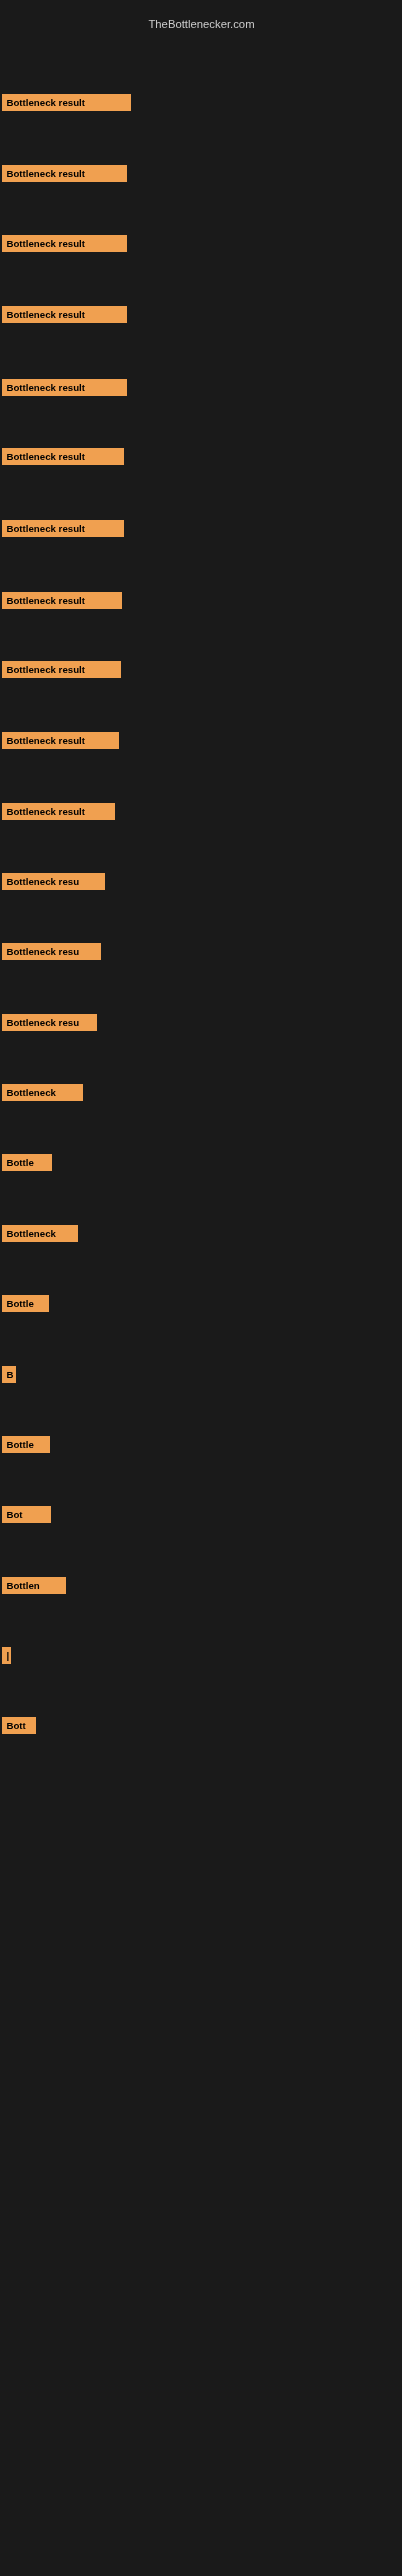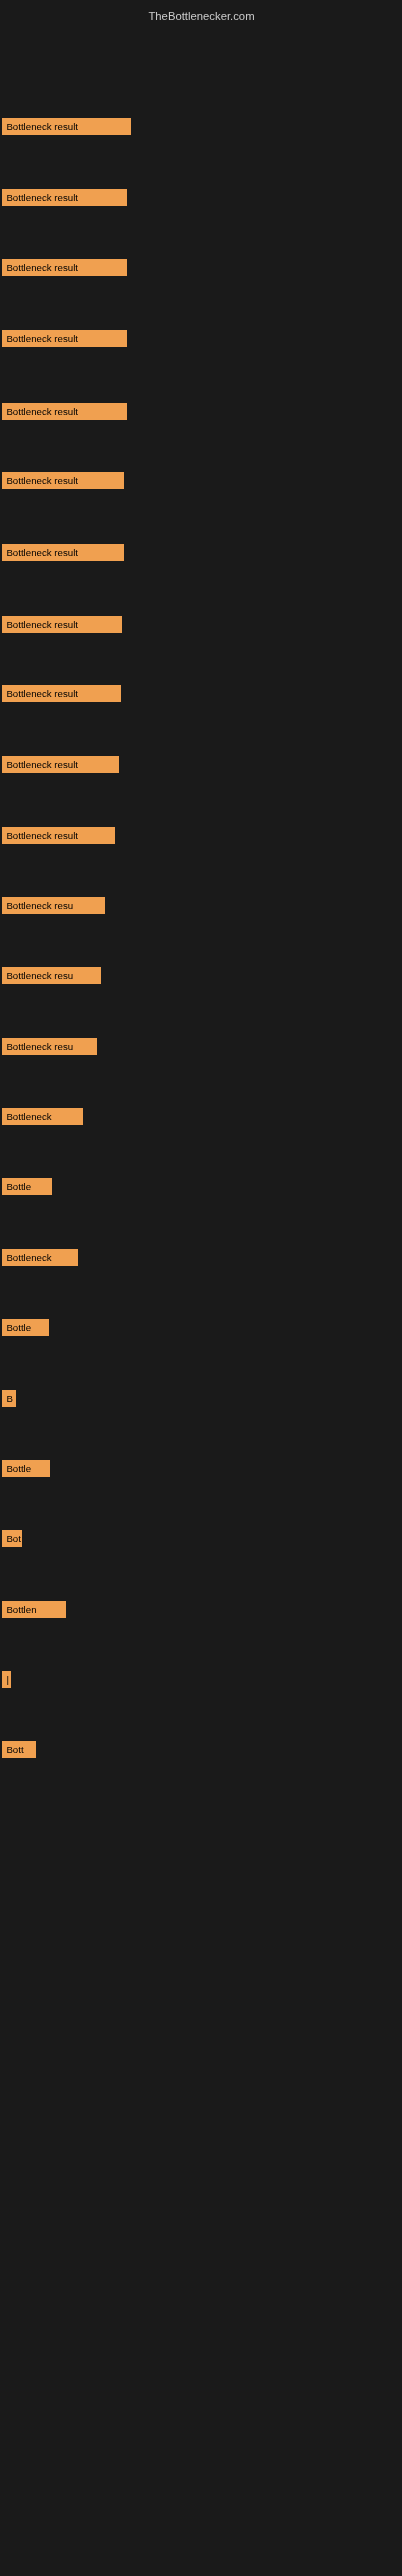--- a/index.html
+++ b/index.html
@@ -13,34 +13,33 @@
       min-height: 2576px;
       background-color: #1a1a1a;
       font-family: Arial, sans-serif;
       position: relative;
     }
 
     .site-title {
       text-align: center;
       color: #cccccc;
       font-size: 11.3px;
-      padding: 10px 0;
+      padding: 18px 0;
       background-color: #1a1a1a;
     }
 
     .bottleneck-bar {
       display: inline-block;
       background-color: #f0a050;
       color: #000000;
       font-size: 9.7px;
-      font-weight: normal;
+      font-weight: bold;
       padding: 3.2px 4.8px;
       white-space: nowrap;
       overflow: hidden;
-      margin-top: 40px;
     }
   </style>
 </head>
 <body>
 
 <div class="site-title">TheBottlenecker.com</div>
 
 <div style="position: relative; width: 403px; height: 2576px;">
 <div style="position: absolute; top: 46px; left: 1.6px;"><span class="bottleneck-bar" style="width: 129px; display: inline-block;">Bottleneck result</span></div>
     <div style="position: absolute; top: 117px; left: 1.6px;"><span class="bottleneck-bar" style="width: 125px; display: inline-block;">Bottleneck result</span></div>
@@ -55,18 +54,18 @@
     <div style="position: absolute; top: 755px; left: 1.6px;"><span class="bottleneck-bar" style="width: 113px; display: inline-block;">Bottleneck result</span></div>
     <div style="position: absolute; top: 825px; left: 1.6px;"><span class="bottleneck-bar" style="width: 103px; display: inline-block;">Bottleneck resu</span></div>
     <div style="position: absolute; top: 895px; left: 1.6px;"><span class="bottleneck-bar" style="width: 99px; display: inline-block;">Bottleneck resu</span></div>
     <div style="position: absolute; top: 966px; left: 1.6px;"><span class="bottleneck-bar" style="width: 95px; display: inline-block;">Bottleneck resu</span></div>
     <div style="position: absolute; top: 1036px; left: 1.6px;"><span class="bottleneck-bar" style="width: 81px; display: inline-block;">Bottleneck</span></div>
     <div style="position: absolute; top: 1106px; left: 1.6px;"><span class="bottleneck-bar" style="width: 50px; display: inline-block;">Bottle</span></div>
     <div style="position: absolute; top: 1177px; left: 1.6px;"><span class="bottleneck-bar" style="width: 76px; display: inline-block;">Bottleneck</span></div>
     <div style="position: absolute; top: 1247px; left: 1.6px;"><span class="bottleneck-bar" style="width: 47px; display: inline-block;">Bottle</span></div>
     <div style="position: absolute; top: 1318px; left: 1.6px;"><span class="bottleneck-bar" style="width: 14.5px; display: inline-block;">B</span></div>
     <div style="position: absolute; top: 1388px; left: 1.6px;"><span class="bottleneck-bar" style="width: 48px; display: inline-block;">Bottle</span></div>
-    <div style="position: absolute; top: 1458px; left: 1.6px;"><span class="bottleneck-bar" style="width: 20px; display: inline-block; text-align: right;">Bot</span></div>
+    <div style="position: absolute; top: 1458px; left: 1.6px;"><span class="bottleneck-bar" style="width: 49px; display: inline-block;">Bot</span></div>
     <div style="position: absolute; top: 1529px; left: 1.6px;"><span class="bottleneck-bar" style="width: 64px; display: inline-block;">Bottlen</span></div>
     <div style="position: absolute; top: 1599px; left: 1.6px;"><span class="bottleneck-bar" style="width: 8px; display: inline-block;">|</span></div>
     <div style="position: absolute; top: 1669px; left: 1.6px;"><span class="bottleneck-bar" style="width: 34px; display: inline-block;">Bott</span></div>
   </div>
 
 
 </body></html>

